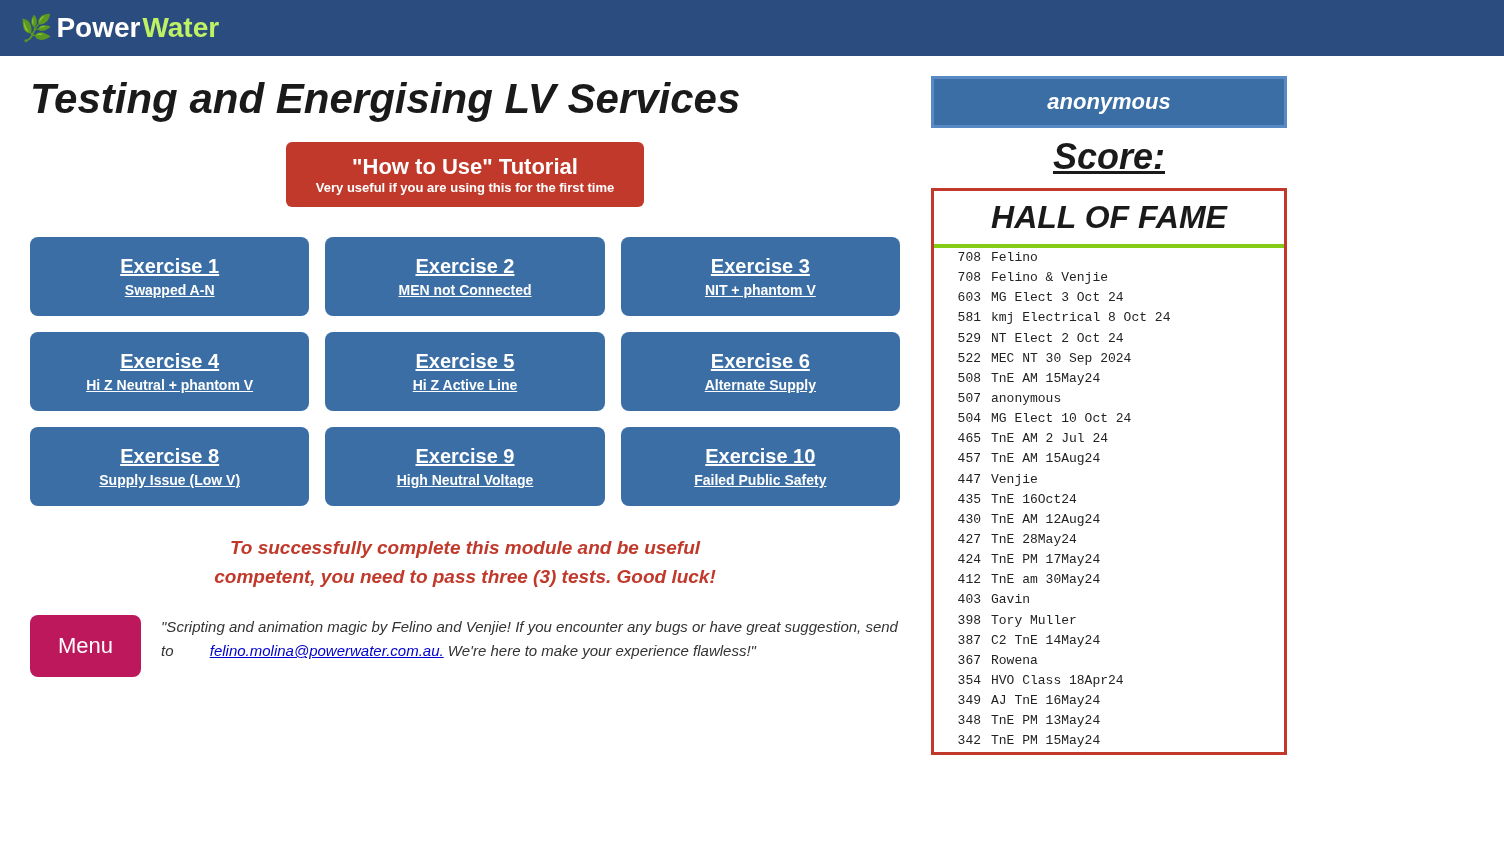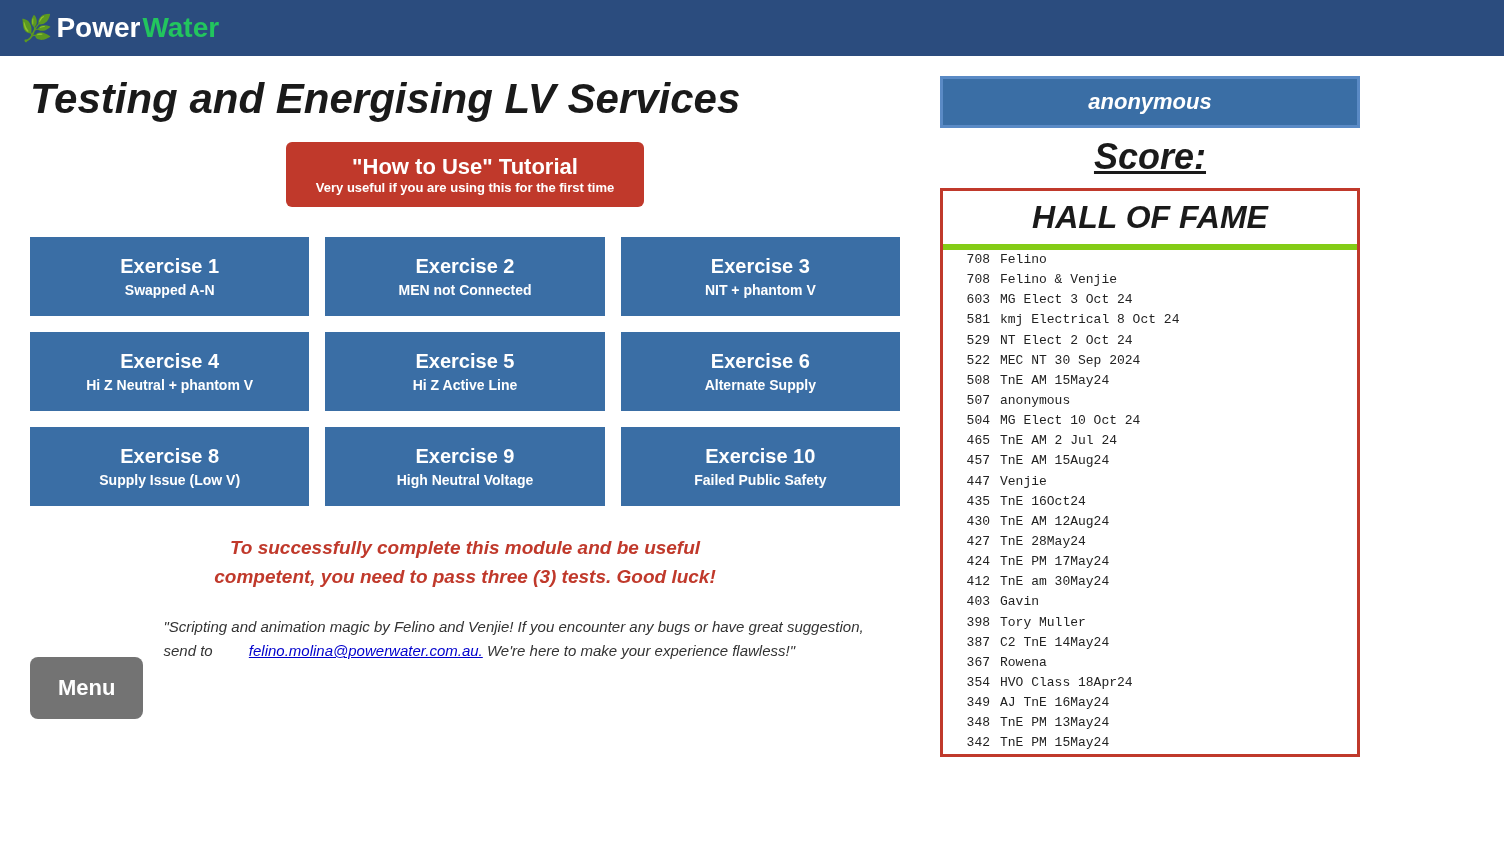--- a/index.html
+++ b/index.html
@@ -20,27 +20,27 @@
     }
     #logo-text {
       font-size: 28px;
       font-weight: bold;
       color: white;
       display: flex;
       align-items: center;
       gap: 2px;
     }
     .logo-power { color: white; }
-    .logo-water { color: #22c55e; }
+    .logo-water { color: #bef264; }
 
     
     #main {
       display: flex;
       padding: 20px 30px;
-      gap: 40px;
+      gap: 31px;
     }
 
     
     #left-panel {
       flex: 1;
       max-width: 870px;
     }
 
     #page-title {
       font-size: 42px;
@@ -80,24 +80,25 @@
     #exercise-grid {
       display: grid;
       grid-template-columns: repeat(3, 1fr);
       gap: 16px;
       margin-bottom: 28px;
     }
     .exercise-btn {
       background: #3a6ea5;
       color: white;
       border: none;
-      border-radius: 0;
+      border-radius: 8px;
       padding: 18px 16px;
       cursor: pointer;
       text-align: center;
+      text-decoration: underline;
     }
     .exercise-btn .ex-title {
       font-size: 20px;
       font-weight: bold;
       display: block;
     }
     .exercise-btn .ex-subtitle {
       font-size: 14px;
       font-weight: bold;
       display: block;
@@ -115,46 +116,45 @@
       line-height: 1.5;
     }
 
     
     #bottom-section {
       display: flex;
       align-items: flex-start;
       gap: 20px;
     }
     #menu-btn {
-      background: #737373;
+      background: #be185d;
       color: white;
       border: none;
       border-radius: 8px;
       padding: 18px 28px;
       font-size: 22px;
-      font-weight: bold;
+      font-weight: normal;
       cursor: pointer;
       flex-shrink: 0;
-      margin-top: 42px;
     }
     #bottom-text {
       font-style: italic;
       font-size: 15px;
       color: #333;
       line-height: 1.6;
     }
     #bottom-text a {
       color: #0000cc;
       text-decoration: underline;
       margin-left: 32px;
     }
 
     
     #right-panel {
-      width: 420px;
+      width: 356px;
       flex-shrink: 0;
       border-radius: 23px;
     }
 
     #user-badge {
       background: #3a6ea5;
       color: white;
       text-align: center;
       padding: 10px 20px;
       font-size: 22px;
@@ -179,21 +179,21 @@
       background: #fff;
     }
     #hall-of-fame-title {
       background: #fff;
       text-align: center;
       font-size: 32px;
       font-weight: bold;
       font-style: italic;
       color: #1a1a1a;
       padding: 8px;
-      border-bottom: 6px solid #84cc16;
+      border-bottom: 4px solid #84cc16;
     }
     #hall-of-fame-list {
       padding: 0 12px;
       font-family: 'Courier New', monospace;
       font-size: 13px;
       line-height: 1.55;
       color: #222;
       max-height: 540px;
       overflow-y: auto;
     }

